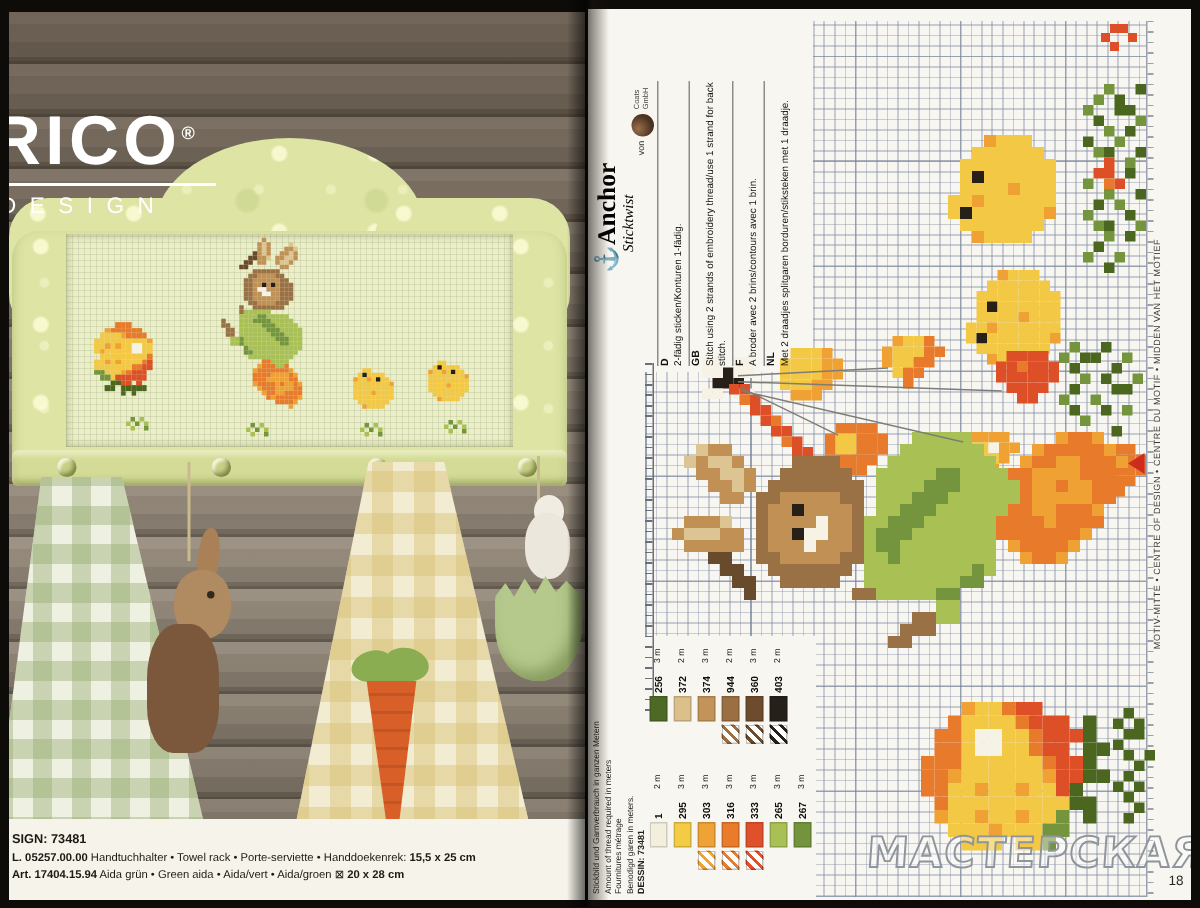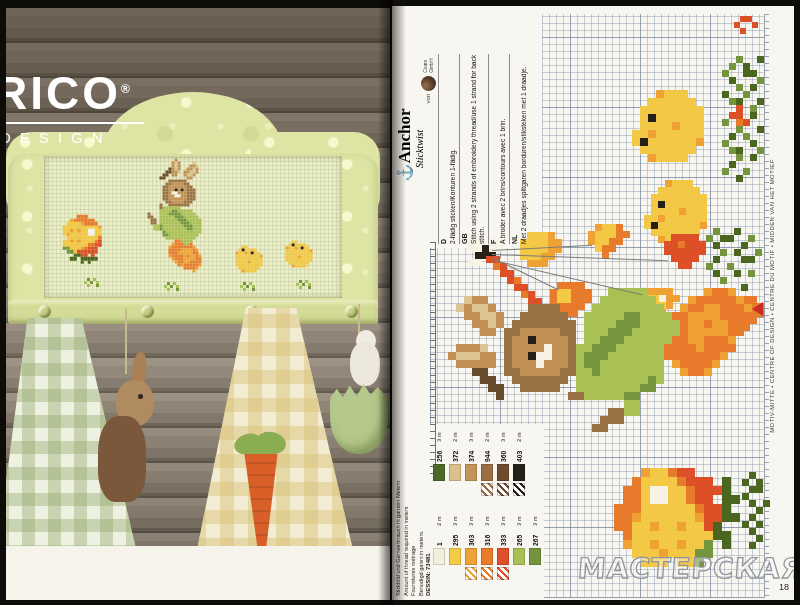--- a/index.html
+++ b/index.html
@@ -836,20 +836,23 @@
       <div class="oc-body"></div>
     </div>
 
     <div class="orn orn-egg">
       <div class="oe-rhead"></div>
       <div class="oe-rabbit"></div>
       <div class="oe-shell"></div>
     </div>
 
     <div class="caption">
+      <div class="c1">SIGN: 73481</div>
+      <div class="row"><b>L. 05257.00.00</b><span> Handtuchhalter • Towel rack • Porte-serviette • Handdoekenrek: </span><b>15,5 x 25 cm</b></div>
+      <div class="row"><b>Art. 17404.15.94</b><span> Aida grün • Green aida • Aida/vert • Aida/groen ⊠ </span><b>20 x 28 cm</b></div>
     </div>
   </div>
 
   <div class="page-right">
     <div class="grid"></div>
     <div class="patch patch-header"></div>
     <div class="patch patch-legend"></div>
     <div class="ticks-left"></div>
     <div class="ticks-right"></div>
 

